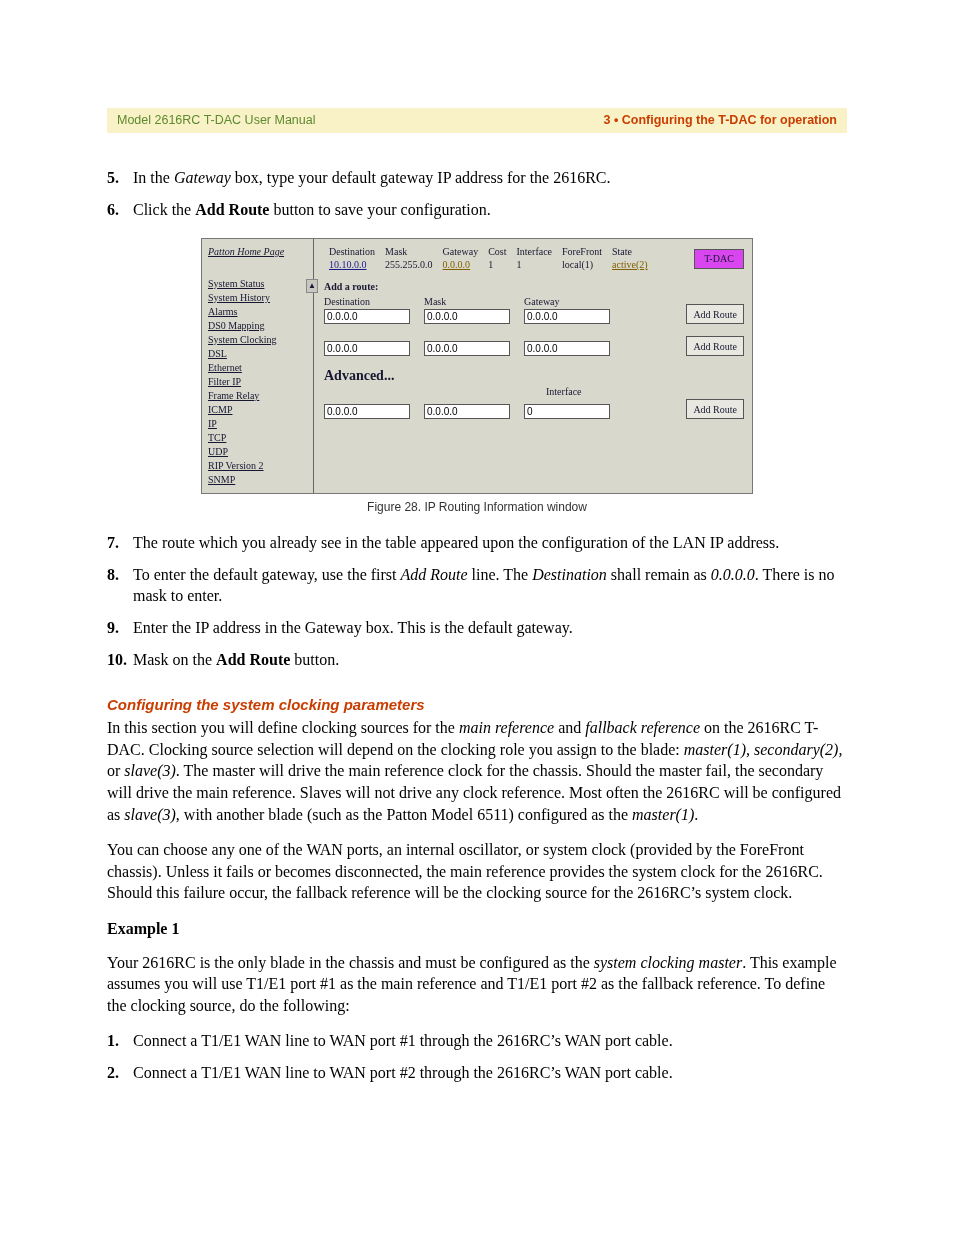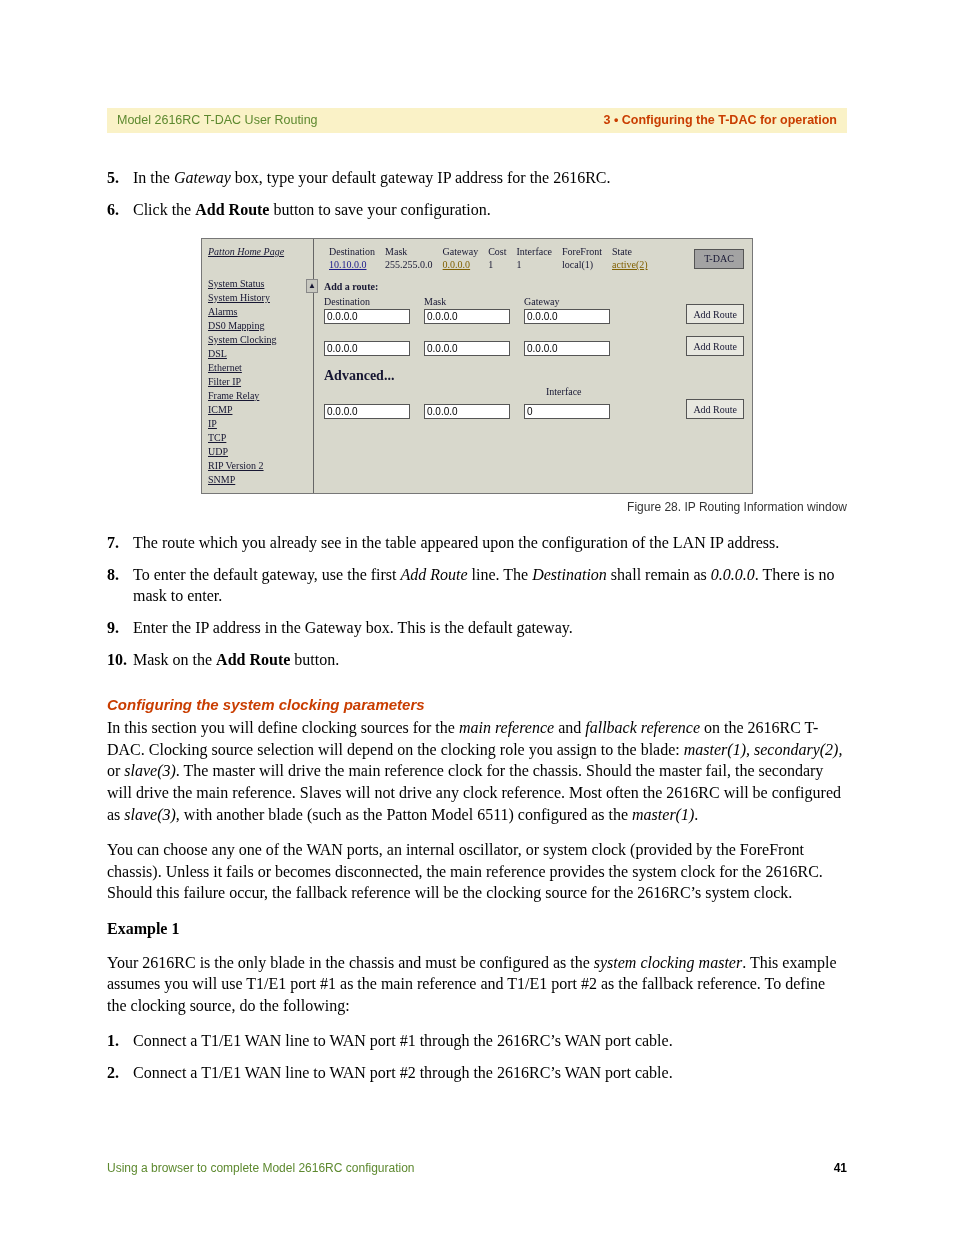--- a/index.html
+++ b/index.html
@@ -115,21 +115,21 @@
     position: relative;
   }
   .figbox .main .title {
     font-size: 12px;
     letter-spacing: .5px;
     margin: 10px 0 14px 0;
   }
   .figbox .tdacbtn {
     position: absolute; right: 8px; top: 10px;
     width: 48px; height: 18px;
-    background: #a3a3a3; border: 1px solid #555;
+    background: #d946ef; border: 1px solid #555;
     font-size: 10px; text-align: center; line-height: 17px;
   }
   .figbox table.routes {
     font-size: 10px; border-collapse: collapse; margin-bottom: 10px;
   }
   .figbox table.routes th,
   .figbox table.routes td { padding: 1px 5px; text-align: left; font-weight: normal; }
   .figbox table.routes .dest { color: #1a1a8a; text-decoration: underline; }
   .figbox table.routes .gw  { color: #806000; text-decoration: underline; }
   .figbox table.routes .st  { color: #806000; text-decoration: underline; }
@@ -145,21 +145,21 @@
     height: 18px; padding: 0 6px; font-size: 10px; background: #e8e8e0;
     border:1px solid #555; display: inline-flex; align-items: center;
     margin-left: auto;
   }
   .figbox .adv { font-weight: bold; font-size: 14px; margin: 4px 0 2px 0; }
   .figbox .ifacelabel {
     font-size: 10px; text-align: left; margin-left: 222px; margin-bottom: 2px;
   }
 
   .figcap {
-    text-align: right;
+    text-align: center;
     font-family: Verdana, Arial, sans-serif;
     font-size: 12px;
     color: #333;
     margin: 6px 0 18px 0;
   }
 
   
   h3.subsection {
     color: #c93d00;
     font-family: Verdana, Arial, sans-serif;
@@ -188,21 +188,21 @@
   }
   .pgfoot .fl { color: #5d892f; }
   .pgfoot .fr { color: #000; font-weight: bold; }
 </style>
 </head>
 <body>
 
 <div class="page">
 
   <div class="hdr-band">
-    <span class="hdr-left">Model 2616RC T-DAC User Routing</span>
+    <span class="hdr-left">Model 2616RC T-DAC User Manual</span>
     <span class="hdr-right">3 • Configuring the T-DAC for operation</span>
   </div>
 
   <ol class="steps">
     <li>
       <span>In the </span><span class="ital">Gateway</span><span> box, type your default gateway IP address for the 2616RC.</span>
     </li>
     <li>
       <span>Click the </span><span class="bold">Add Route</span><span> button to save your configuration.</span>
     </li>
@@ -328,17 +328,13 @@
 
   <p class="body">
     <span>Your 2616RC is the only blade in the chassis and must be configured as the </span><span class="ital">system clocking master</span><span>. This example assumes you will use T1/E1 port #1 as the main reference and T1/E1 port #2 as the fallback reference. To define the clocking source, do the following:</span>
   </p>
 
   <ol class="steps steps3">
     <li>Connect a T1/E1 WAN line to WAN port #1 through the 2616RC’s WAN port cable.</li>
     <li>Connect a T1/E1 WAN line to WAN port #2 through the 2616RC’s WAN port cable.</li>
   </ol>
 
-  <div class="pgfoot">
-    <span class="fl">Using a browser to complete Model 2616RC configuration</span>
-    <span class="fr">41</span>
-  </div>
 </div>
 
 </body></html>

